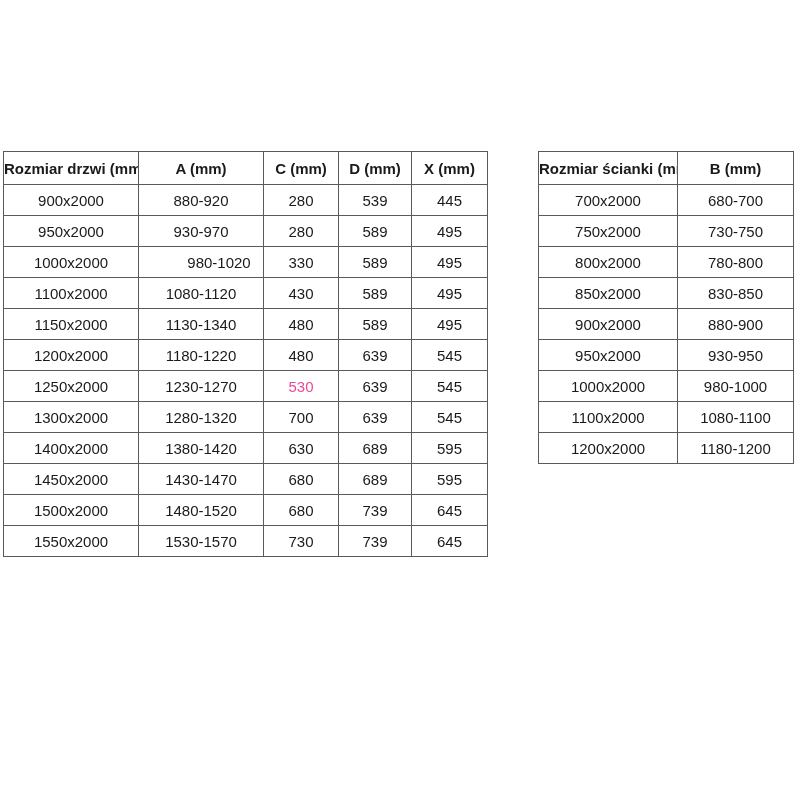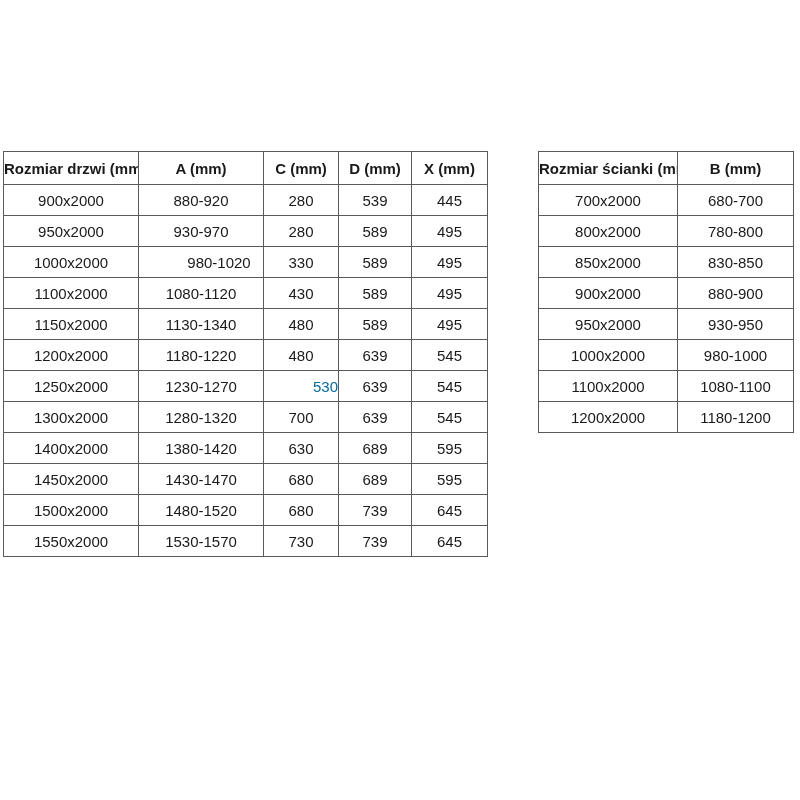--- a/index.html
+++ b/index.html
@@ -112,21 +112,21 @@
         <tr>
           <td style="border-color: rgb(89, 89, 89); color: rgb(26, 26, 26);">1200x2000</td>
           <td style="border-color: rgb(89, 89, 89); color: rgb(26, 26, 26);">1180-1220</td>
           <td style="border-color: rgb(89, 89, 89); color: rgb(26, 26, 26);">480</td>
           <td style="border-color: rgb(89, 89, 89); color: rgb(26, 26, 26);">639</td>
           <td style="border-color: rgb(89, 89, 89); color: rgb(26, 26, 26);">545</td>
         </tr>
         <tr>
           <td style="border-color: rgb(89, 89, 89); color: rgb(26, 26, 26);">1250x2000</td>
           <td style="border-color: rgb(89, 89, 89); color: rgb(26, 26, 26);">1230-1270</td>
-          <td style="border-color: rgb(89, 89, 89); color: #0369a1; text-align: right;">530</td>
+          <td style="border-color: rgb(89, 89, 89); color: #ec4899;">530</td>
           <td style="border-color: rgb(89, 89, 89); color: rgb(26, 26, 26);">639</td>
           <td style="border-color: rgb(89, 89, 89); color: rgb(26, 26, 26);">545</td>
         </tr>
         <tr>
           <td style="border-color: rgb(89, 89, 89); color: rgb(26, 26, 26);">1300x2000</td>
           <td style="border-color: rgb(89, 89, 89); color: rgb(26, 26, 26); text-align: center;">1280-1320</td>
           <td style="border-color: rgb(89, 89, 89); color: rgb(26, 26, 26);">700</td>
           <td style="border-color: rgb(89, 89, 89); color: rgb(26, 26, 26);">639</td>
           <td style="border-color: rgb(89, 89, 89); color: rgb(26, 26, 26);">545</td>
         </tr>
@@ -171,20 +171,24 @@
           <th style="border-color: rgb(89, 89, 89); color: rgb(26, 26, 26);">Rozmiar ścianki (mm)</th>
           <th style="border-color: rgb(89, 89, 89); color: rgb(26, 26, 26);">B (mm)</th>
         </tr>
     </thead>
     <tbody>
         <tr>
           <td style="border-color: rgb(89, 89, 89); color: rgb(26, 26, 26);">700x2000</td>
           <td style="border-color: rgb(89, 89, 89); color: rgb(26, 26, 26);">680-700</td>
         </tr>
         <tr>
+          <td style="border-color: rgb(89, 89, 89); color: rgb(26, 26, 26);">750x2000</td>
+          <td style="border-color: rgb(89, 89, 89); color: rgb(26, 26, 26);">730-750</td>
+        </tr>
+        <tr>
           <td style="border-color: rgb(89, 89, 89); color: rgb(26, 26, 26);">800x2000</td>
           <td style="border-color: rgb(89, 89, 89); color: rgb(26, 26, 26);">780-800</td>
         </tr>
         <tr>
           <td style="border-color: rgb(89, 89, 89); color: rgb(26, 26, 26);">850x2000</td>
           <td style="border-color: rgb(89, 89, 89); color: rgb(26, 26, 26);">830-850</td>
         </tr>
         <tr>
           <td style="border-color: rgb(89, 89, 89); color: rgb(26, 26, 26);">900x2000</td>
           <td style="border-color: rgb(89, 89, 89); color: rgb(26, 26, 26);">880-900</td>

